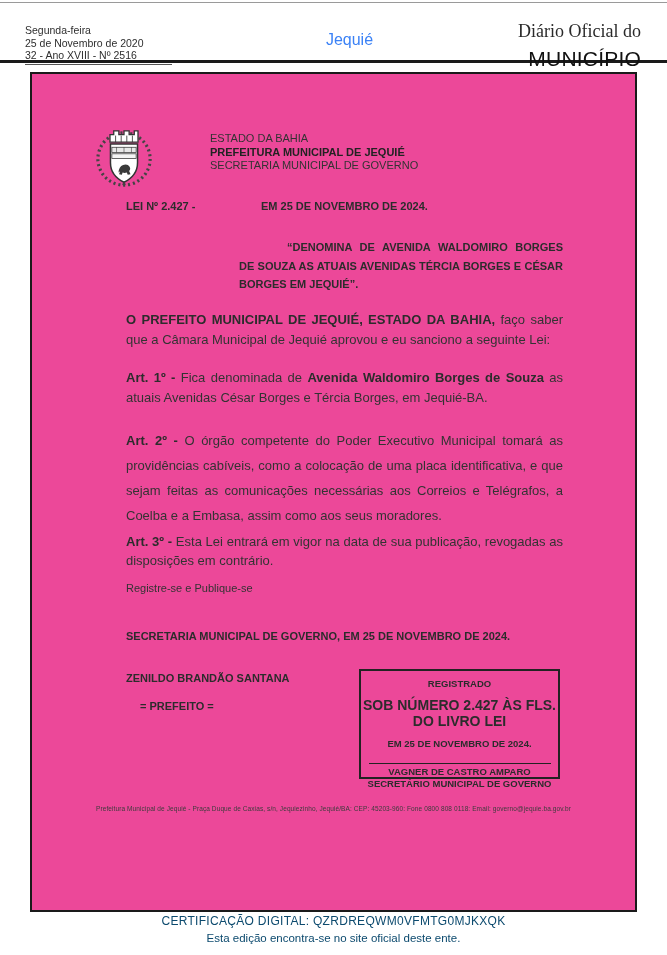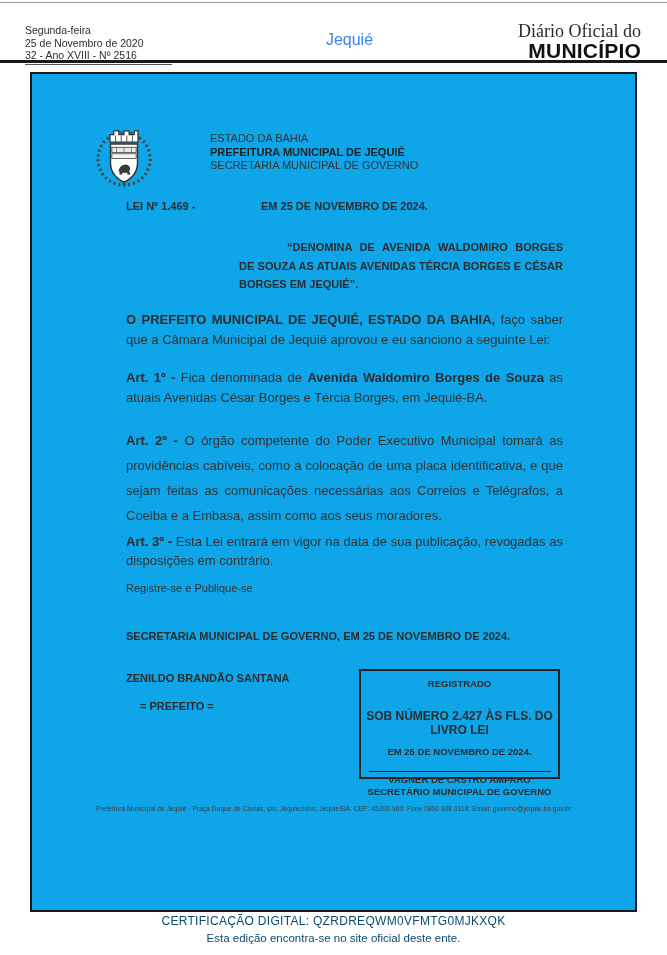--- a/index.html
+++ b/index.html
@@ -9,23 +9,23 @@
   }
   .abs{position:absolute;}
   
   .top-scan-line{top:2px;left:0;width:667px;height:1px;background:#9a9a9a;}
   .masthead{top:0;left:0;width:667px;height:63px;border-bottom:3px solid #1a1a1a;box-sizing:border-box;}
   .mast-left{top:24px;left:25px;font-size:10.5px;line-height:12.5px;color:#2e2e2e;
     border-bottom:1px solid #555;padding-bottom:2px;padding-right:28px;}
   .mast-city{top:31px;left:16px;width:667px;text-align:center;font-size:16px;color:#3b82f6;}
   .mast-logo{top:22px;right:26px;text-align:right;}
   .logo-serif{font-family:"Liberation Serif", serif;font-size:18px;color:#2a2a2a;line-height:18px;}
-  .logo-bold{font-size:21px;font-weight:700;color:#111;line-height:21px;letter-spacing:0.2px;margin-top:0px;}
+  .logo-bold{font-size:21px;font-weight:400;color:#111;line-height:21px;letter-spacing:0.2px;margin-top:8px;}
   
-  .page-box{top:72px;left:30px;width:607px;height:840px;border:2px solid #1a1a1a;box-sizing:border-box;background:#0ea5e9;}
+  .page-box{top:72px;left:30px;width:607px;height:840px;border:2px solid #1a1a1a;box-sizing:border-box;background:#ec4899;}
   
   .crest{top:54px;left:64px;width:56px;height:60px;}
   .lh-text{top:58px;left:178px;font-size:11px;line-height:13.5px;color:#333;}
   .lh-bold{font-weight:bold;color:#222;}
   
   .lei-line{top:126px;left:94px;width:437px;font-weight:bold;font-size:11px;color:#2c2c2c;}
   .lei-date{position:absolute;left:135px;top:0;}
   .epigraph{top:164px;left:207px;width:324px;font-weight:bold;font-size:11px;line-height:18.5px;
     text-align:justify;text-indent:48px;color:#2c2c2c;}
   .para{left:94px;width:437px;font-size:13px;text-align:justify;color:#333;}
@@ -35,21 +35,21 @@
   .art3{top:458px;line-height:19px;}
   .b{font-weight:bold;color:#2c2c2c;}
   .registre{top:508px;left:94px;font-size:11px;color:#333;}
   .secretaria{top:556px;left:94px;width:470px;font-size:11px;font-weight:bold;color:#2c2c2c;}
   .signer-name{top:598px;left:94px;font-size:11px;font-weight:bold;color:#2c2c2c;}
   .signer-title{top:626px;left:108px;font-size:11px;font-weight:bold;color:#2c2c2c;}
   
   .regbox{top:595px;left:327px;width:201px;height:110px;border:2px solid #222;box-sizing:border-box;
     text-align:center;font-weight:bold;color:#2c2c2c;}
   .regbox .rb-title{margin-top:7px;font-size:9.5px;}
-  .regbox .rb-l1{margin-top:20px;font-size:12px;}
+  .regbox .rb-l1{margin-top:8px;font-size:14px;}
   .regbox .rb-l2{margin-top:9px;font-size:9.5px;}
   .regbox .rb-rule{margin:14px auto 0 auto;width:182px;border-top:1.5px solid #222;height:0;}
   .regbox .rb-name{margin-top:2px;font-size:9.5px;line-height:11.5px;}
   .regbox .rb-role{font-size:9.5px;line-height:11.5px;}
   
   .box-footer{top:731px;left:0;width:603px;text-align:center;font-size:6.5px;color:#3c3c3c;letter-spacing:0.1px;}
   
   .cert{top:914px;left:0;width:667px;text-align:center;color:#0c4a6e;}
   .cert-line1{font-size:12px;letter-spacing:0.3px;}
   .cert-line2{font-size:11.5px;margin-top:4px;}
@@ -92,21 +92,21 @@
       <circle cx="30" cy="60" r="1.6" fill="#444"></circle>
     </svg>
   </div>
   <div class="abs lh-text">
     <div>ESTADO DA BAHIA</div>
     <div class="lh-bold">PREFEITURA MUNICIPAL DE JEQUIÉ</div>
     <div>SECRETARIA MUNICIPAL DE GOVERNO</div>
   </div>
 
   <div class="abs lei-line">
-    <span>LEI Nº 1.469 -</span>
+    <span>LEI Nº 2.427 -</span>
     <span class="lei-date">EM 25 DE NOVEMBRO DE 2024.</span>
   </div>
 
   <div class="abs epigraph">“DENOMINA DE AVENIDA WALDOMIRO BORGES DE SOUZA AS ATUAIS AVENIDAS TÉRCIA BORGES E CÉSAR BORGES EM JEQUIÉ”.</div>
 
   <div class="abs para preamble">
     <span class="b">O PREFEITO MUNICIPAL DE JEQUIÉ, ESTADO DA BAHIA,</span><span> faço saber que a Câmara Municipal de Jequié aprovou e eu sanciono a seguinte Lei:</span>
   </div>
 
   <div class="abs para art1">

